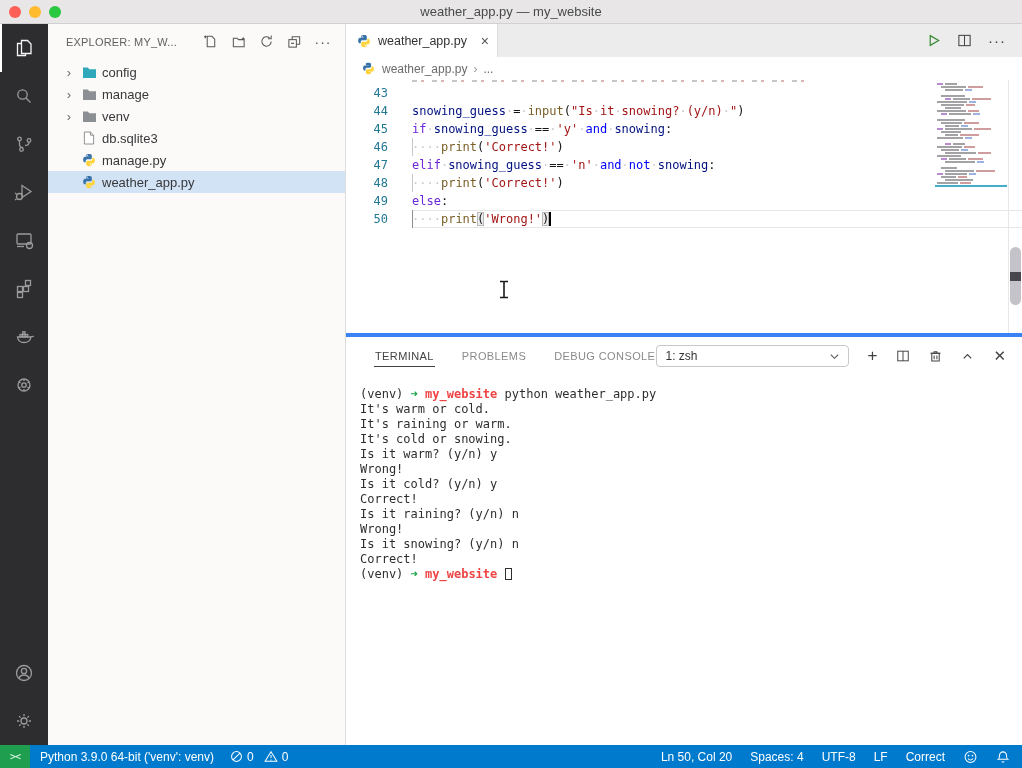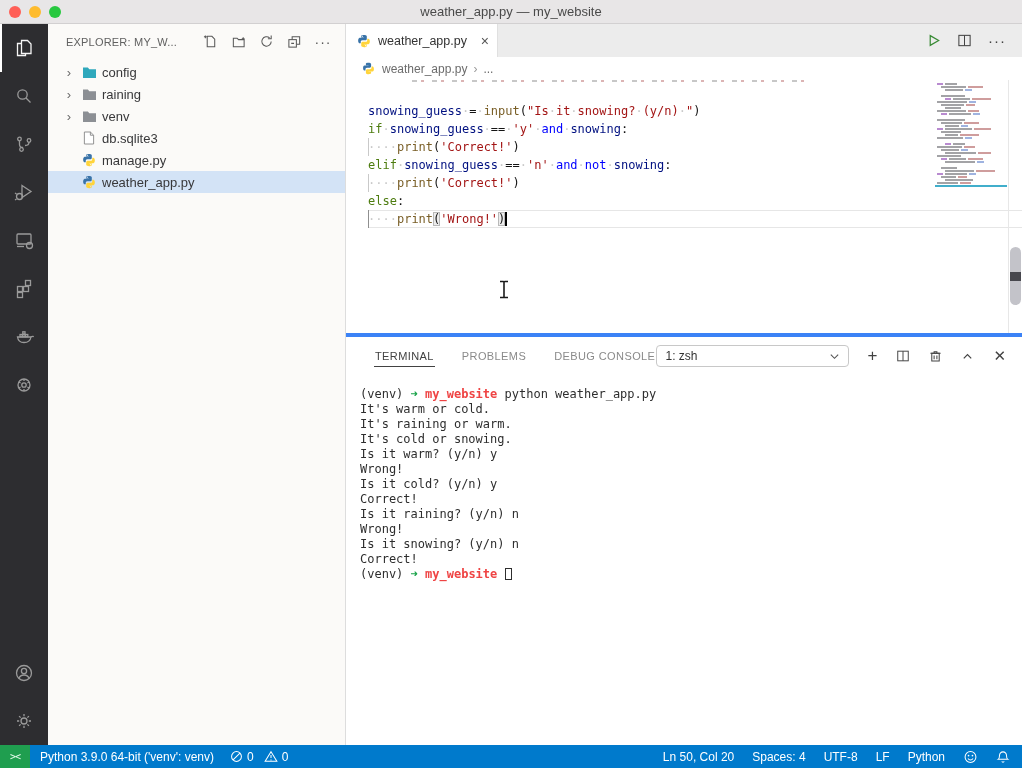--- a/index.html
+++ b/index.html
@@ -53,21 +53,21 @@
   
   .editor { position:relative; height:253px; display:flex; overflow:hidden; flex:none; background:#fff; }
   .gutter { width:44px; flex:none; text-align:right; padding-top:4px; font-family:"DejaVu Sans Mono",monospace; font-size:12px; color:#237893; line-height:18px; padding-right:0; }
   .gutter div { padding-right:2px; }
   .code { flex:1; padding:4px 0 0 22px; font-family:"DejaVu Sans Mono",monospace; font-size:12px; line-height:18px; white-space:pre; position:relative; min-width:0; }
   .cl { height:18px; position:relative; }
   .cl.current { box-shadow: inset 0 1px 0 #e6e6e6, inset 0 -1px 0 #e6e6e6; }
   .guide { position:absolute; left:0; top:0; bottom:0; border-left:1px solid #c9c9c9; }
   .cl.current .guide { border-left-color:#8f8f8f; }
   .ws { color:#c9c9c9; }
-  .tk-v{color:#001080}.tk-k{color:#4d7c0f}.tk-o{color:#0000FF}.tk-f{color:#795E26}.tk-s{color:#A31515}.tk-p{color:#141414}
+  .tk-v{color:#001080}.tk-k{color:#6d28d9}.tk-o{color:#0000FF}.tk-f{color:#795E26}.tk-s{color:#A31515}.tk-p{color:#141414}
   .bracket { background:#ececec; box-shadow: inset 0 0 0 1px #b9b9b9; }
   .code-cursor { display:inline-block; width:2px; height:14px; background:#000; vertical-align:-3px; }
   .clip-strip { position:absolute; top:0; left:66px; width:400px; height:2px;
     background:repeating-linear-gradient(90deg,#a9a9a9 0 5px,transparent 5px 9px,#c98b8b 9px 12px,transparent 12px 20px); opacity:.65; }
 
   
   .minimap { position:absolute; top:2px; right:15px; width:72px; }
   .mm-row { display:flex; align-items:center; height:3px; }
   .mm-row i { height:2px; display:block; margin-right:2px; }
   .mm-view { height:2px; background:#41aecb; margin-top:1px; }
@@ -236,21 +236,21 @@
           </span>
           <span>config</span>
         </div>
         <div class="trow">
           <span class="chev">›</span>
           <span class="ticon">
             <svg width="15" height="13" viewBox="0 0 16 14">
               <path d="M1 1.5h5.2L7.8 3.5H15v9.5H1z" fill="#8c8f94"></path>
             </svg>
           </span>
-          <span>raining</span>
+          <span>manage</span>
         </div>
         <div class="trow">
           <span class="chev">›</span>
           <span class="ticon">
             <svg width="15" height="13" viewBox="0 0 16 14">
               <path d="M1 1.5h5.2L7.8 3.5H15v9.5H1z" fill="#8c8f94"></path>
             </svg>
           </span>
           <span>venv</span>
         </div>
@@ -322,20 +322,30 @@
             <path fill="#ffd43b" d="M8.1 15c3.3 0 3.1-1.4 3.1-1.4v-1.5H8v-.4h4.5s2.2.2 2.2-3.1-1.9-3.2-1.9-3.2h-1.1V7s.1 1.9-1.9 1.9H6.6s-1.8 0-1.8 1.8v2.5S4.5 15 8.1 15z"></path>
           </svg>
         </span>
       <span>weather_app.py</span>
       <span class="bc-sep">›</span>
       <span>...</span>
     </div>
 
     <div class="editor">
       <div class="clip-strip"></div>
+      <div class="gutter" id="gutter">
+          <div>43</div>
+          <div>44</div>
+          <div>45</div>
+          <div>46</div>
+          <div>47</div>
+          <div>48</div>
+          <div>49</div>
+          <div>50</div>
+        </div>
       <div class="code" id="code"><div class="cl"></div><div class="cl"><span class="tk-v">snowing_guess</span><span class="tk-p"><span class="ws">·</span>=<span class="ws">·</span></span><span class="tk-f">input</span><span class="tk-p">(</span><span class="tk-s">"Is<span class="ws">·</span>it<span class="ws">·</span>snowing?<span class="ws">·</span>(y/n)<span class="ws">·</span>"</span><span class="tk-p">)</span></div><div class="cl"><span class="tk-k">if</span><span class="tk-p"><span class="ws">·</span></span><span class="tk-v">snowing_guess</span><span class="tk-p"><span class="ws">·</span>==<span class="ws">·</span></span><span class="tk-s">'y'</span><span class="tk-p"><span class="ws">·</span></span><span class="tk-o">and</span><span class="tk-p"><span class="ws">·</span></span><span class="tk-v">snowing</span><span class="tk-p">:</span></div><div class="cl"><span class="guide"></span><span class="tk-p"><span class="ws">·</span><span class="ws">·</span><span class="ws">·</span><span class="ws">·</span></span><span class="tk-f">print</span><span class="tk-p">(</span><span class="tk-s">'Correct!'</span><span class="tk-p">)</span></div><div class="cl"><span class="tk-k">elif</span><span class="tk-p"><span class="ws">·</span></span><span class="tk-v">snowing_guess</span><span class="tk-p"><span class="ws">·</span>==<span class="ws">·</span></span><span class="tk-s">'n'</span><span class="tk-p"><span class="ws">·</span></span><span class="tk-o">and</span><span class="tk-p"><span class="ws">·</span></span><span class="tk-o">not</span><span class="tk-p"><span class="ws">·</span></span><span class="tk-v">snowing</span><span class="tk-p">:</span></div><div class="cl"><span class="guide"></span><span class="tk-p"><span class="ws">·</span><span class="ws">·</span><span class="ws">·</span><span class="ws">·</span></span><span class="tk-f">print</span><span class="tk-p">(</span><span class="tk-s">'Correct!'</span><span class="tk-p">)</span></div><div class="cl"><span class="tk-k">else</span><span class="tk-p">:</span></div><div class="cl current"><span class="guide"></span><span class="tk-p"><span class="ws">·</span><span class="ws">·</span><span class="ws">·</span><span class="ws">·</span></span><span class="tk-f">print</span><span class="tk-p bracket">(</span><span class="tk-s">'Wrong!'</span><span class="tk-p bracket">)</span><span class="code-cursor"></span></div></div>
       <div class="minimap" id="minimap">
           <div class="mm-row">
             <i style="width:0px;background:transparent"></i>
             <i style="width:6px;background:#b98bd0"></i>
             <i style="width:12px;background:#a3a3a6"></i>
           </div>
           <div class="mm-row">
             <i style="width:4px;background:transparent"></i>
             <i style="width:25px;background:#a3a3a6"></i>
@@ -565,21 +575,21 @@
           <path d="M7.5 5.5v3.2M7.5 10.3v.9" stroke="#fff" stroke-width="1.1"></path>
         </svg>
       <span>0</span>
     </span>
   </div>
   <div class="sb-right">
     <span>Ln 50, Col 20</span>
     <span>Spaces: 4</span>
     <span>UTF-8</span>
     <span>LF</span>
-    <span>Python</span>
+    <span>Correct</span>
     <span>
         <svg width="15" height="14" viewBox="0 0 16 15">
           <circle cx="8" cy="7.5" r="5.8" fill="none" stroke="#fff" stroke-width="1.1"></circle>
           <circle cx="5.9" cy="6" r=".9" fill="#fff"></circle>
           <circle cx="10.1" cy="6" r=".9" fill="#fff"></circle>
           <path d="M5.3 9.2c.7 1.1 1.6 1.6 2.7 1.6s2-.5 2.7-1.6" fill="none" stroke="#fff" stroke-width="1.1"></path>
         </svg>
       </span>
     <span>
         <svg width="14" height="14" viewBox="0 0 15 15">

